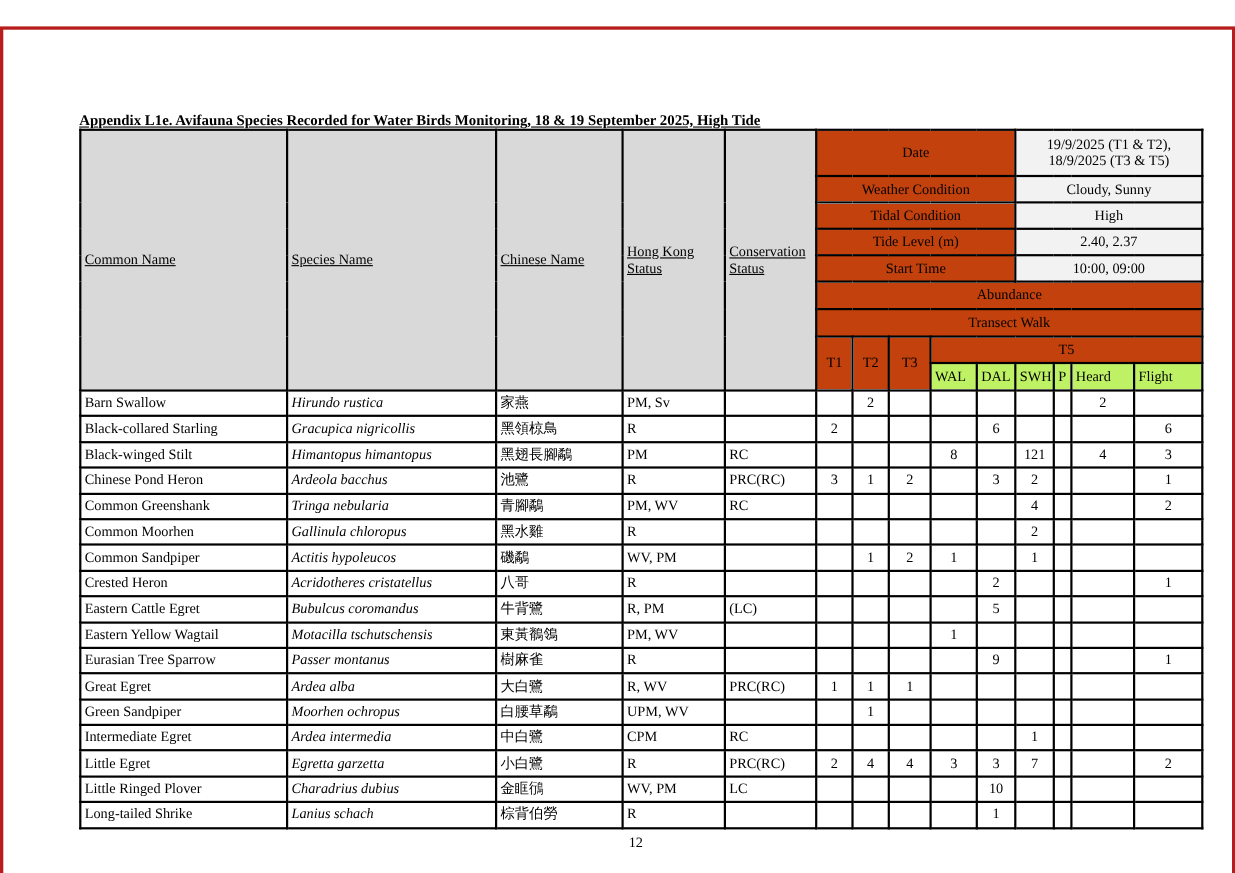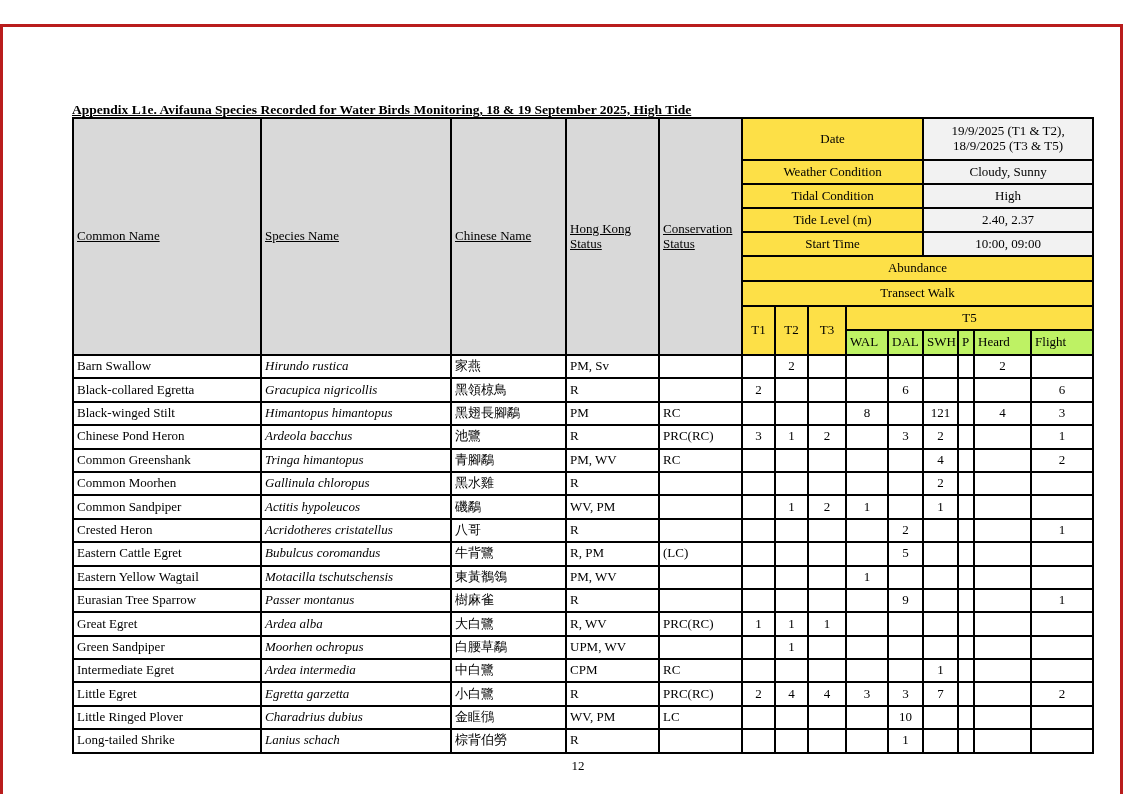--- a/index.html
+++ b/index.html
@@ -7,21 +7,21 @@
         border:3px solid #b91c1c;box-sizing:border-box;overflow:hidden;
         font-family:"Liberation Serif","DejaVu Serif",serif;color:#000;margin-top:24px;}
   .title{position:absolute;left:69px;top:75px;font-size:13.5px;font-weight:bold;
          text-decoration:underline;white-space:nowrap;}
   table.main{position:absolute;left:69px;top:90px;width:1020px;
              border-collapse:collapse;table-layout:fixed;
              font-size:13px;line-height:1.15;}
   table.main td,table.main th{border:2px solid #000;padding:1px 3px;
              font-weight:normal;overflow:hidden;box-sizing:border-box;}
   .val{background:#f2f2f2;text-align:center;}
-  .lblc{background:#fde047;text-align:center;}
+  .lblc{background:#c2410c;text-align:center;}
   .left-merge{background:#d9d9d9;text-align:left;vertical-align:middle;text-decoration:underline;}
   .subh{background:#bef264;text-align:left;padding-left:2px;}
   .num{text-align:center;}
   .species{font-style:italic;}
   tr.h-date{height:42px;}
   tr.h-info{height:24px;}
   tr.h-band{height:25px;}
   tr.h-t5{height:24px;}
   tr.h-sub{height:25px;}
   tbody#data-rows tr{height:23.4px;}
@@ -110,21 +110,21 @@
           <td class="num">2</td>
           <td class="num"></td>
           <td class="num"></td>
           <td class="num"></td>
           <td class="num"></td>
           <td class="num"></td>
           <td class="num">2</td>
           <td class="num"></td>
         </tr>
         <tr>
-          <td>Black-collared Egretta</td>
+          <td>Black-collared Starling</td>
           <td class="species">Gracupica nigricollis</td>
           <td>黑領椋鳥</td>
           <td>R</td>
           <td></td>
           <td class="num">2</td>
           <td class="num"></td>
           <td class="num"></td>
           <td class="num"></td>
           <td class="num">6</td>
           <td class="num"></td>
@@ -159,21 +159,21 @@
           <td class="num">2</td>
           <td class="num"></td>
           <td class="num">3</td>
           <td class="num">2</td>
           <td class="num"></td>
           <td class="num"></td>
           <td class="num">1</td>
         </tr>
         <tr>
           <td>Common Greenshank</td>
-          <td class="species">Tringa himantopus</td>
+          <td class="species">Tringa nebularia</td>
           <td>青腳鷸</td>
           <td>PM, WV</td>
           <td>RC</td>
           <td class="num"></td>
           <td class="num"></td>
           <td class="num"></td>
           <td class="num"></td>
           <td class="num"></td>
           <td class="num">4</td>
           <td class="num"></td>

